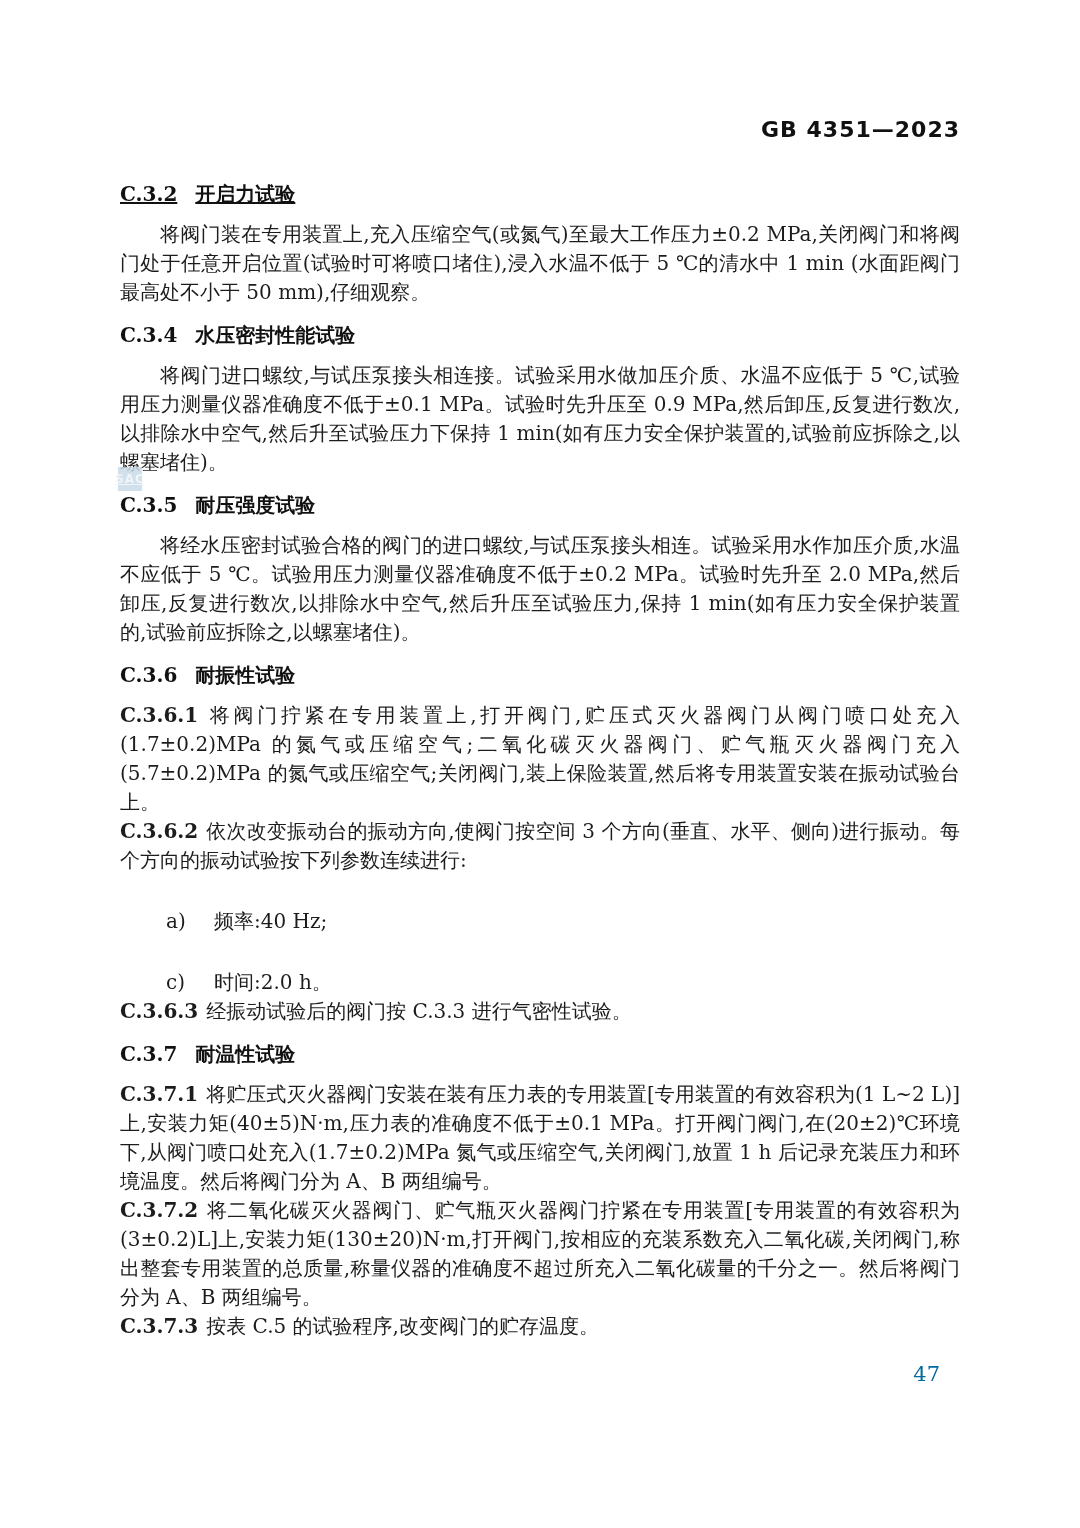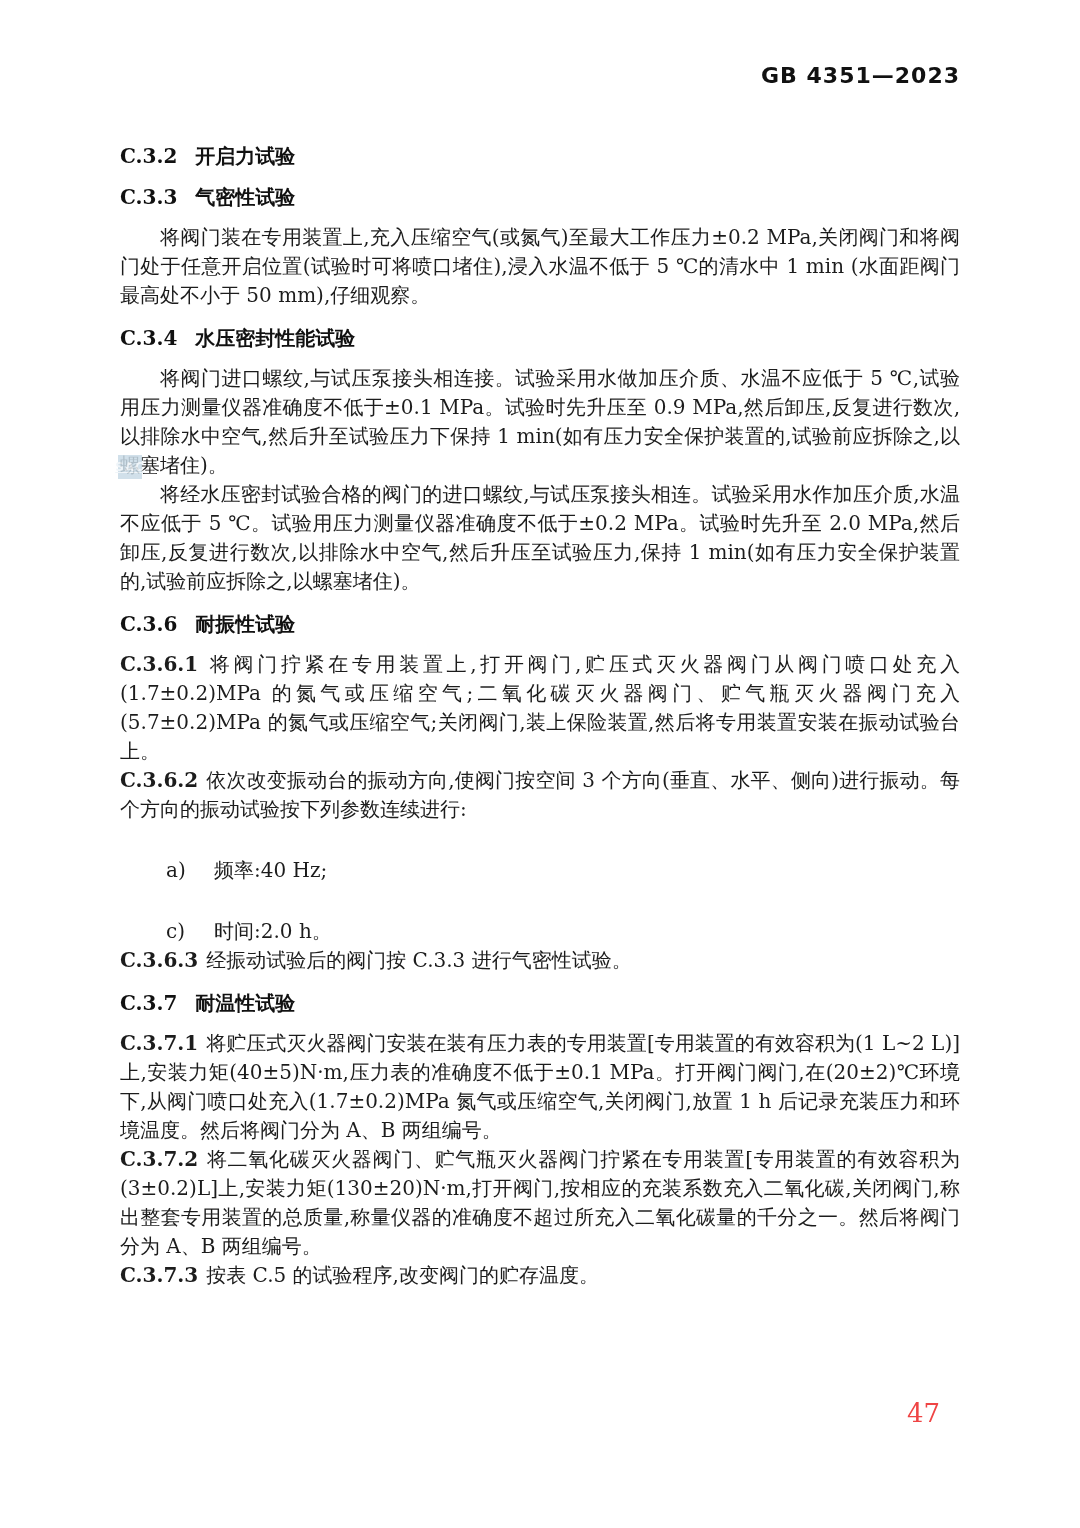--- a/index.html
+++ b/index.html
@@ -7,21 +7,21 @@
     padding: 0;
     background: #ffffff;
   }
   .page {
     position: relative;
     width: 1080px;
     height: 1528px;
     margin: 0 auto;
     background: #ffffff;
     box-sizing: border-box;
-    padding: 63px 120px 0 120px;
+    padding: 117px 120px 0 120px;
     color: #1c1c1c;
     font-family: "DejaVu Serif", "Liberation Serif", serif;
     overflow: hidden;
   }
   .doc-header {
     text-align: right;
     height: 26px;
     line-height: 26px;
   }
   .doc-code {
@@ -33,21 +33,21 @@
   }
   section { position: relative; }
   .sec-heading {
     margin: 15px 0 13px 0;
     font-size: 20px;
     line-height: 26px;
     font-weight: bold;
     color: #111;
     font-family: "DejaVu Sans", "Liberation Sans", sans-serif;
   }
-  section.first .sec-heading { margin-top: 54px; }
+  section.first .sec-heading { margin-top: 38px; text-decoration: underline; }
   .sec-id { margin-right: 18px; font-family: "DejaVu Serif", "Liberation Serif", serif; }
   .body-para, .clause {
     margin: 0;
     font-size: 20px;
     line-height: 29px;
     text-align: justify;
     text-justify: inter-ideograph;
     color: #1c1c1c;
   }
   .body-para { text-indent: 2em; }
@@ -85,54 +85,54 @@
     font-family: "DejaVu Sans", "Liberation Sans", sans-serif;
     font-size: 12px;
     font-weight: bold;
     color: #eef4f8;
     letter-spacing: 1px;
     pointer-events: none;
     text-decoration: underline;
   }
   .page-number {
     position: absolute;
-    top: 1398px;
+    top: 1362px;
     right: 140px;
-    font-size: 26px;
-    color: #ef4444;
+    font-size: 21px;
+    color: #0369a1;
     font-family: "DejaVu Serif", "Liberation Serif", serif;
   }
 </style>
 </head>
 <body>
 
 <div class="page">
 
   <header class="doc-header">
     <span class="doc-code">GB 4351—2023</span>
   </header>
 
   <section class="first">
     <h3 class="sec-heading"><span class="sec-id">C.3.2</span><span class="sec-title">开启力试验</span></h3>
   </section>
 
   <section>
-    <h3 class="sec-heading"><span class="sec-id">C.3.3</span><span class="sec-title">气密性试验</span></h3>
     <p class="body-para">将阀门装在专用装置上,充入压缩空气(或氮气)至最大工作压力±0.2 MPa,关闭阀门和将阀门处于任意开启位置(试验时可将喷口堵住),浸入水温不低于 5 ℃的清水中 1 min (水面距阀门最高处不小于 50 mm),仔细观察。</p>
   </section>
 
   <section>
     <h3 class="sec-heading"><span class="sec-id">C.3.4</span><span class="sec-title">水压密封性能试验</span></h3>
     <p class="body-para">将阀门进口螺纹,与试压泵接头相连接。试验采用水做加压介质、水温不应低于 5 ℃,试验用压力测量仪器准确度不低于±0.1 MPa。试验时先升压至 0.9 MPa,然后卸压,反复进行数次,以排除水中空气,然后升至试验压力下保持 1 min(如有压力安全保护装置的,试验前应拆除之,以螺塞堵住)。</p>
   </section>
 
   <section>
     <div class="watermark-chip">
         <span>SAC</span>
       </div>
+    <h3 class="sec-heading"><span class="sec-id">C.3.5</span><span class="sec-title">耐压强度试验</span></h3>
     <p class="body-para">将经水压密封试验合格的阀门的进口螺纹,与试压泵接头相连。试验采用水作加压介质,水温不应低于 5 ℃。试验用压力测量仪器准确度不低于±0.2 MPa。试验时先升至 2.0 MPa,然后卸压,反复进行数次,以排除水中空气,然后升压至试验压力,保持 1 min(如有压力安全保护装置的,试验前应拆除之,以螺塞堵住)。</p>
   </section>
 
   <section>
     <h3 class="sec-heading"><span class="sec-id">C.3.6</span><span class="sec-title">耐振性试验</span></h3>
     <p class="clause"><span class="clause-id">C.3.6.1</span><span>将阀门拧紧在专用装置上,打开阀门,贮压式灭火器阀门从阀门喷口处充入(1.7±0.2)MPa 的氮气或压缩空气;二氧化碳灭火器阀门、贮气瓶灭火器阀门充入(5.7±0.2)MPa 的氮气或压缩空气;关闭阀门,装上保险装置,然后将专用装置安装在振动试验台上。</span></p>
     <p class="clause"><span class="clause-id">C.3.6.2</span><span>依次改变振动台的振动方向,使阀门按空间 3 个方向(垂直、水平、侧向)进行振动。每个方向的振动试验按下列参数连续进行:</span></p>
     <ul class="param-list">
       <li><span class="li-label">a)</span><span>频率:40 Hz;</span></li>
       <li><span class="li-label">c)</span><span>时间:2.0 h。</span></li>

